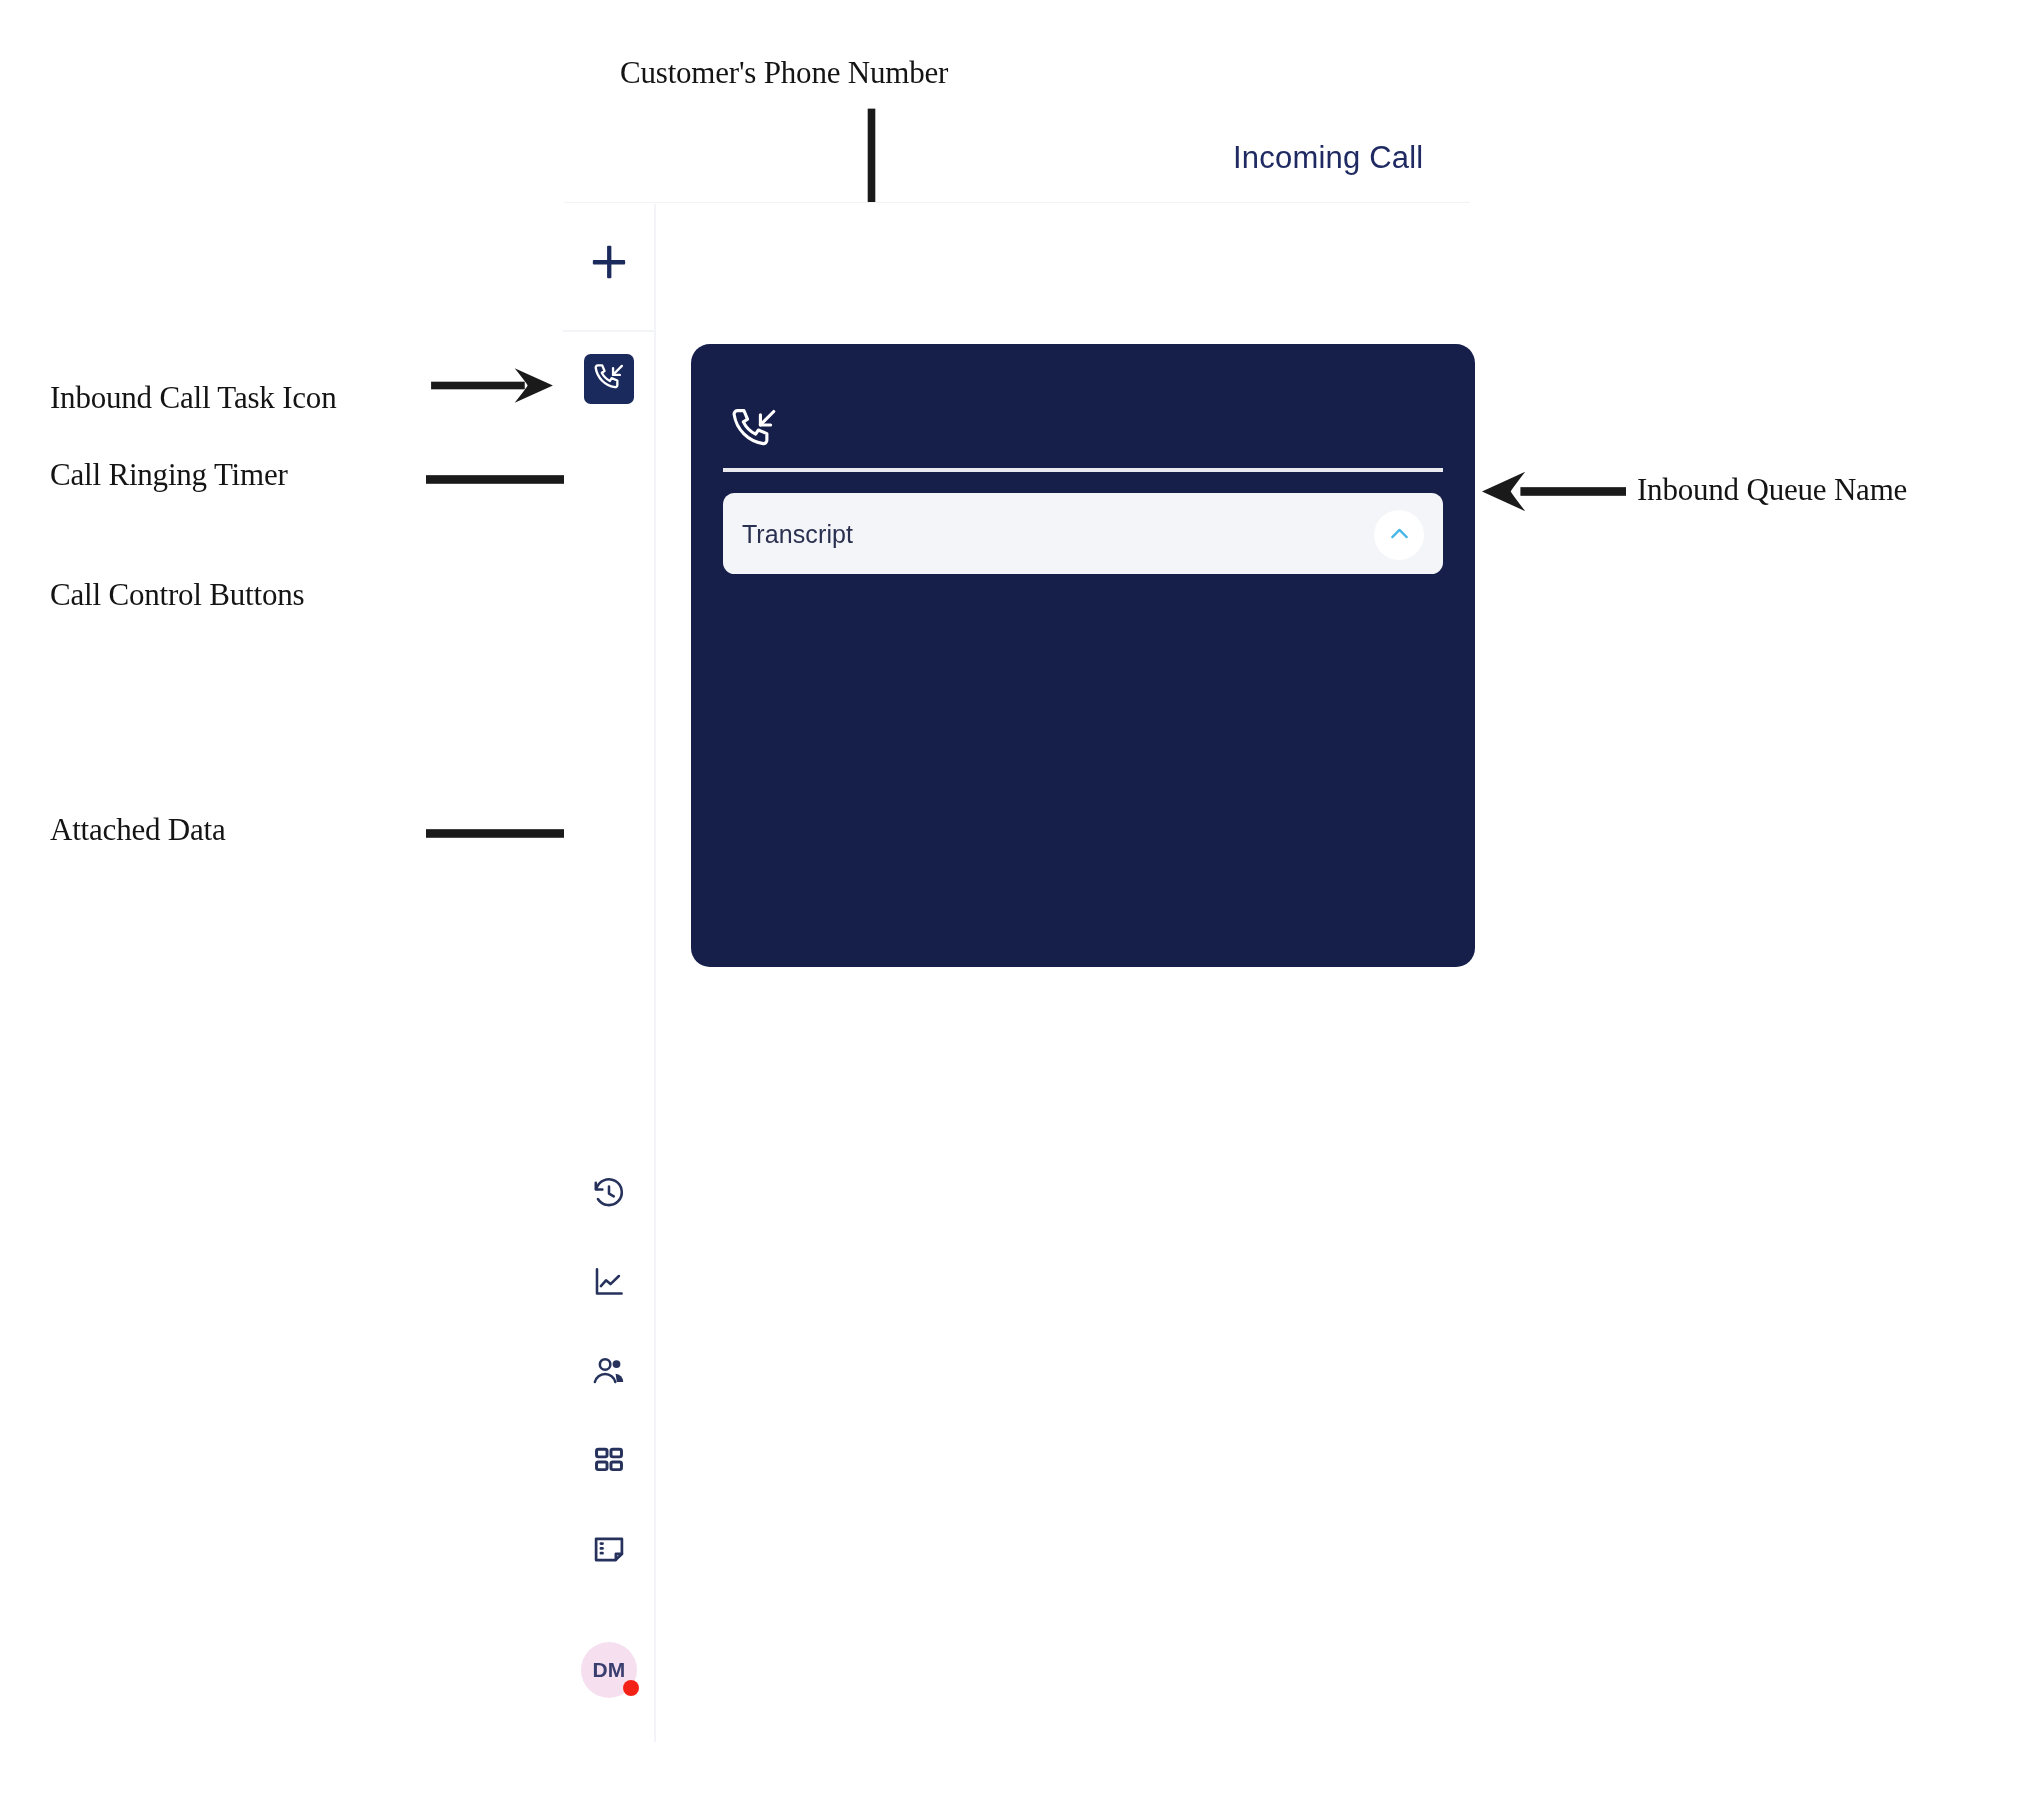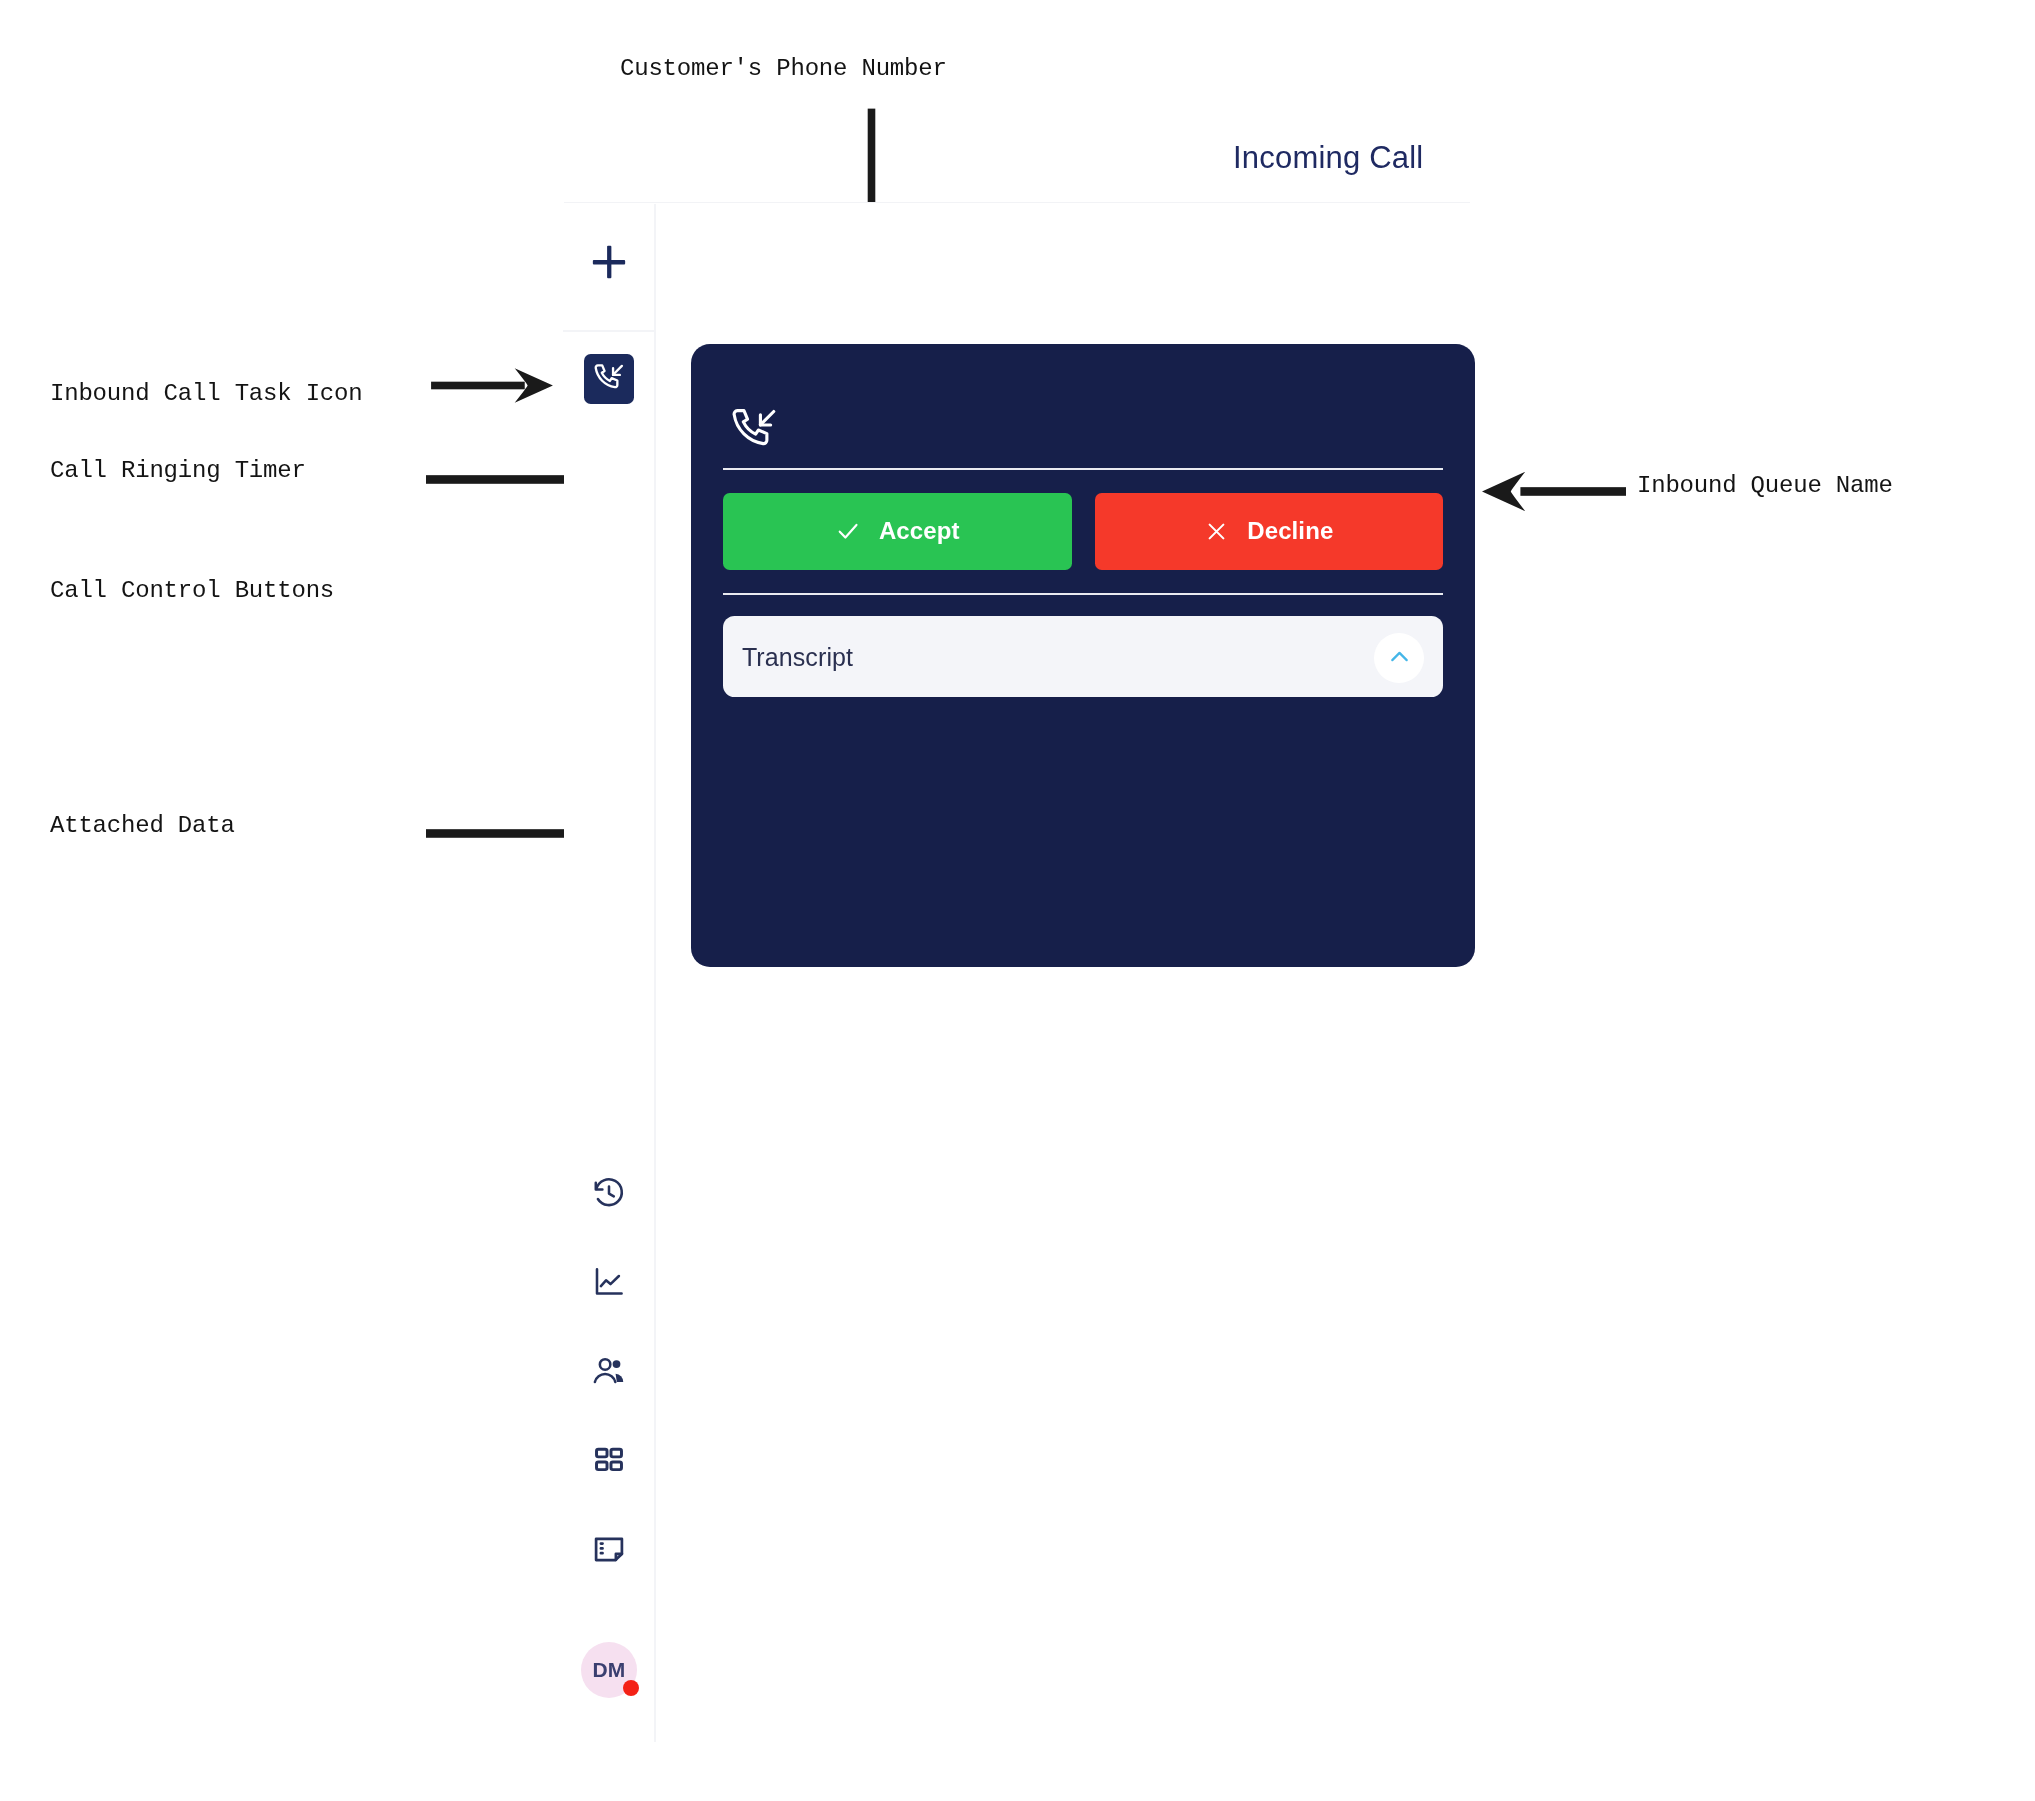--- a/index.html
+++ b/index.html
@@ -7,23 +7,23 @@
     width: 2035px; height: 1802px;
     background: #ffffff;
     font-family: "Liberation Sans", sans-serif;
     overflow: hidden;
   }
   #stage { position: relative; width: 2035px; height: 1802px; background: #fff; }
 
   
   .anno-label {
     position: absolute;
-    font-size: 24px;
+    font-size: 31px;
     color: #141414;
-    font-family: Liberation Mono, monospace;
+    font-family: Liberation Serif, serif;
     white-space: nowrap;
     letter-spacing: -0.2px;
   }
   .arrow-h, .arrow-v { position: absolute; }
   .arrow-h svg, .arrow-v svg { display: block; }
 
   
   #app-panel {
     position: absolute;
     left: 564px; top: 203px;
@@ -330,38 +330,20 @@
           <path d="M3.5 3.2h3.2l1.7 4.1-2 1.3a12.8 12.8 0 0 0 5.9 5.9l1.3-2 4.1 1.7v3.2a1.6 1.6 0 0 1-1.8 1.6A16.6 16.6 0 0 1 2 5.1a1.6 1.6 0 0 1 1.5-1.9z"></path>
           <path d="M21 3.6 14.6 10"></path>
           <path d="M14.6 5.2v4.9h4.9"></path>
         </svg>
       </span>
 
     </div>
 
     <div class="card-rule" id="rule-1"></div>
 
-    <div id="btn-row">
-      <button class="call-btn" id="accept-btn">
-        <span class="btn-glyph">
-          <svg width="26" height="26" viewBox="0 0 24 24" fill="none" stroke="#ffffff" stroke-width="2" stroke-linecap="round" stroke-linejoin="round">
-            <path d="M4.4 12.6 9.6 18 19.8 6.4"></path>
-          </svg>
-        </span>
-        <span>Accept</span>
-      </button>
-      <button class="call-btn" id="decline-btn">
-        <span class="btn-glyph">
-          <svg width="25" height="25" viewBox="0 0 24 24" fill="none" stroke="#ffffff" stroke-width="2" stroke-linecap="round" stroke-linejoin="round">
-            <path d="M5.4 5.4 18.6 18.6M18.6 5.4 5.4 18.6"></path>
-          </svg>
-        </span>
-        <span>Decline</span>
-      </button>
-    </div>
 
     <div class="card-rule" id="rule-2"></div>
 
 
     <div id="attached-data-panel">
       <div id="transcript-head">
         <span id="transcript-title">Transcript</span>
         <button id="transcript-toggle">
           <span>
             <svg width="27" height="27" viewBox="0 0 24 24" fill="none" stroke="#44b6e8" stroke-width="2" stroke-linecap="round" stroke-linejoin="round">

